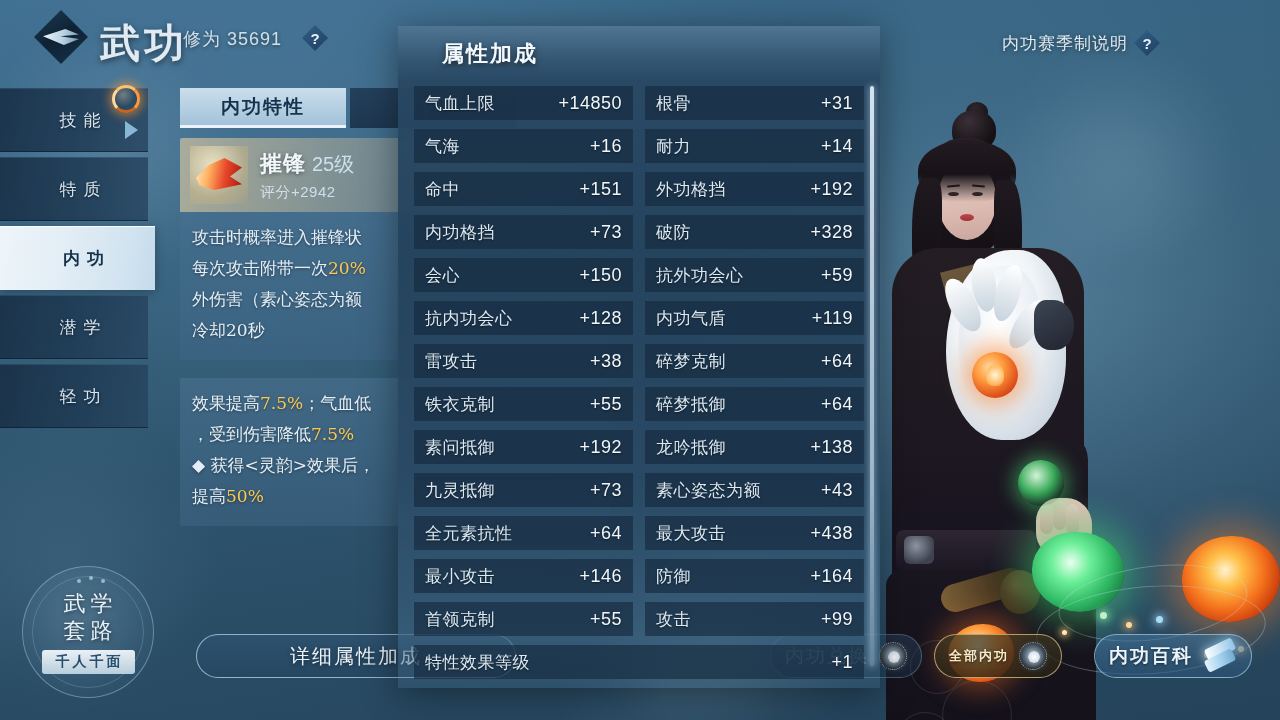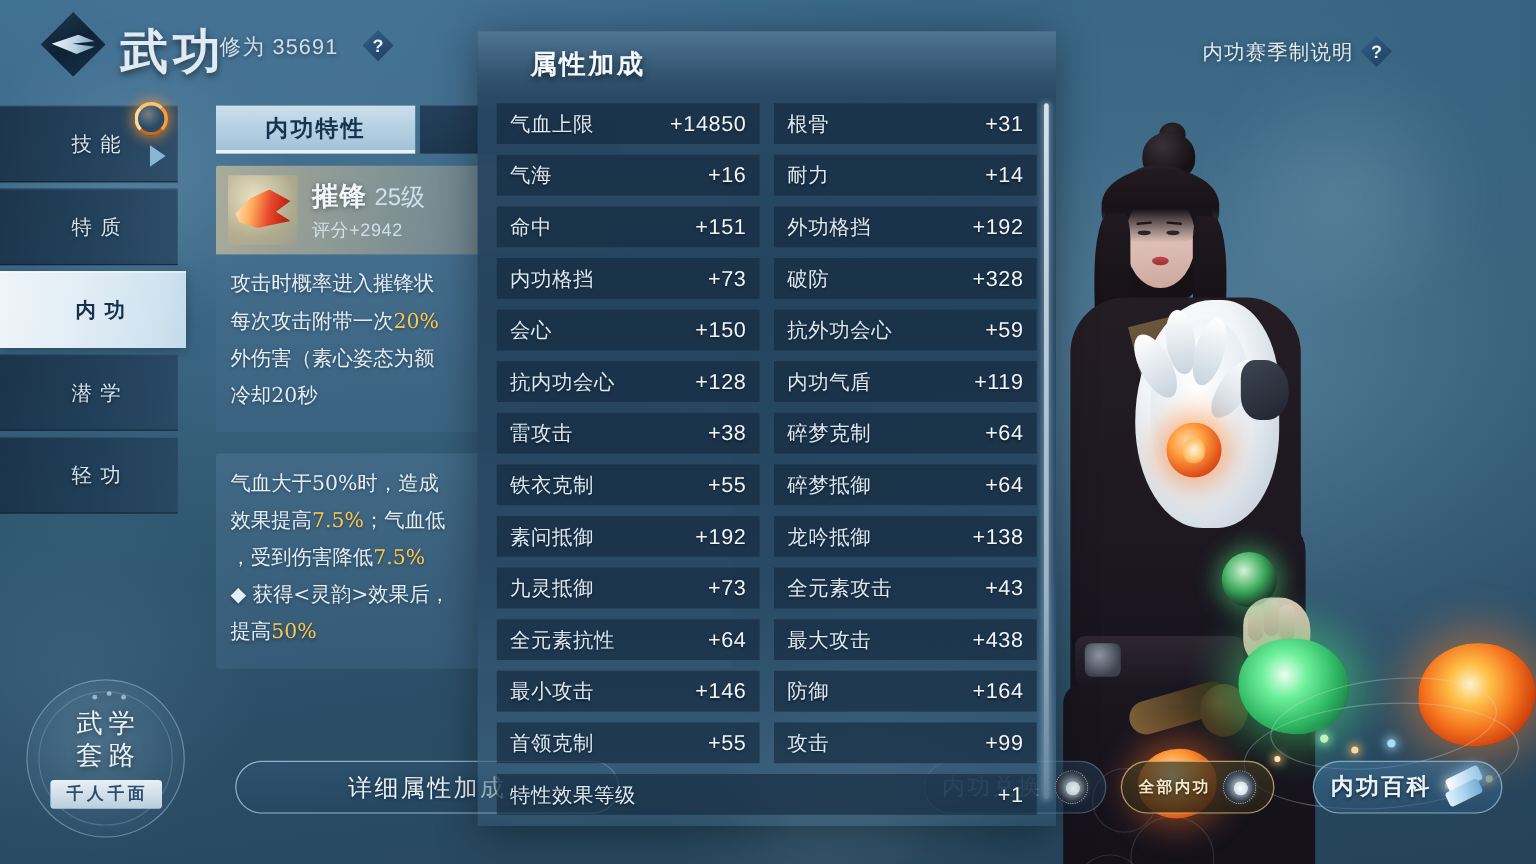--- a/index.html
+++ b/index.html
@@ -412,21 +412,20 @@
     <div class="card-desc">
       <div><span>攻击时概率进入摧锋状</span></div>
       <div><span>每次攻击附带一次</span><span class="hl">20%</span></div>
       <div><span>外伤害（素心姿态为额</span></div>
       <div><span>冷却20秒</span></div>
     </div>
   </div>
 
   <div class="skill-card" style="margin-top:18px;">
     <div class="card-desc">
-      <div><span>气血大于50%时，造成</span></div>
       <div><span>效果提高</span><span class="hl">7.5%</span><span>；气血低</span></div>
       <div><span>，受到伤害降低</span><span class="hl">7.5%</span></div>
       <div><span>◆ 获得&lt;灵韵&gt;效果后，</span></div>
       <div><span>提高</span><span class="hl">50%</span></div>
     </div>
   </div>
 </div>
 
 <div id="bottom">
   <div id="detail-btn">详细属性加成</div>
@@ -533,21 +532,21 @@
         </div>
         <div class="stat-row">
           <span class="stat-name">龙吟抵御</span>
           <span class="stat-val">+138</span>
         </div>
         <div class="stat-row">
           <span class="stat-name">九灵抵御</span>
           <span class="stat-val">+73</span>
         </div>
         <div class="stat-row">
-          <span class="stat-name">全元素攻击</span>
+          <span class="stat-name">素心姿态为额</span>
           <span class="stat-val">+43</span>
         </div>
         <div class="stat-row">
           <span class="stat-name">全元素抗性</span>
           <span class="stat-val">+64</span>
         </div>
         <div class="stat-row">
           <span class="stat-name">最大攻击</span>
           <span class="stat-val">+438</span>
         </div>

